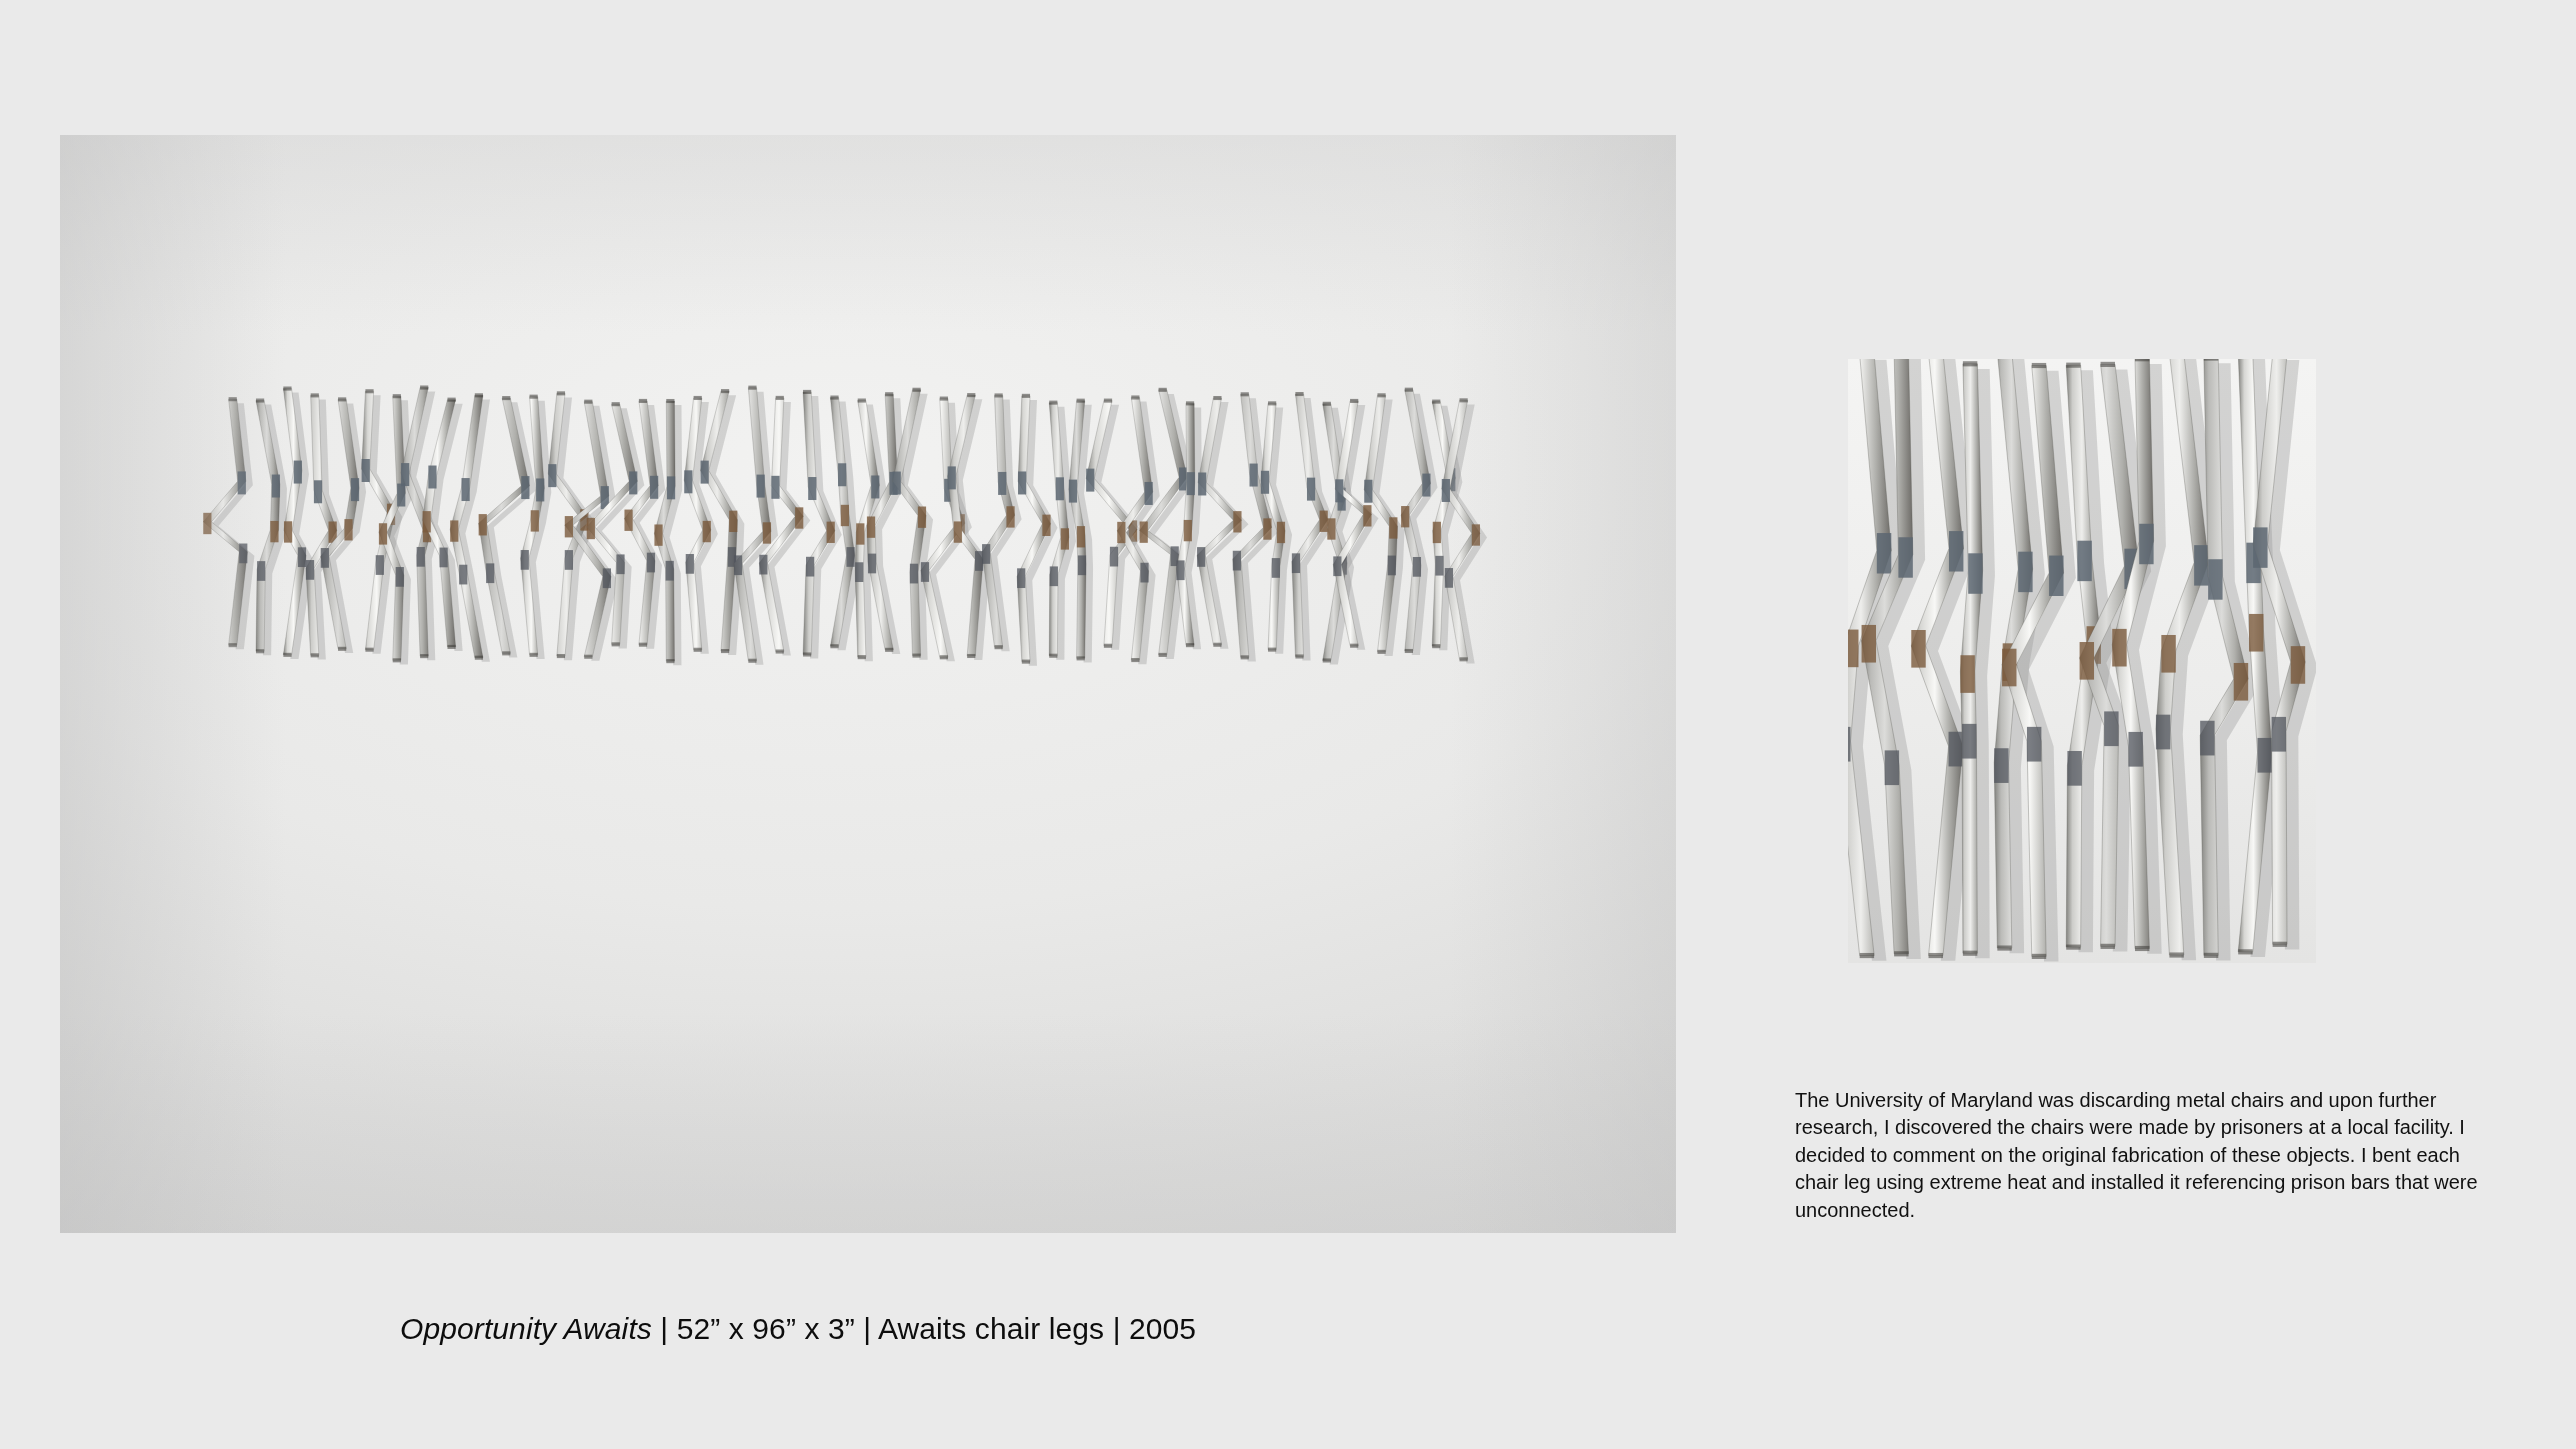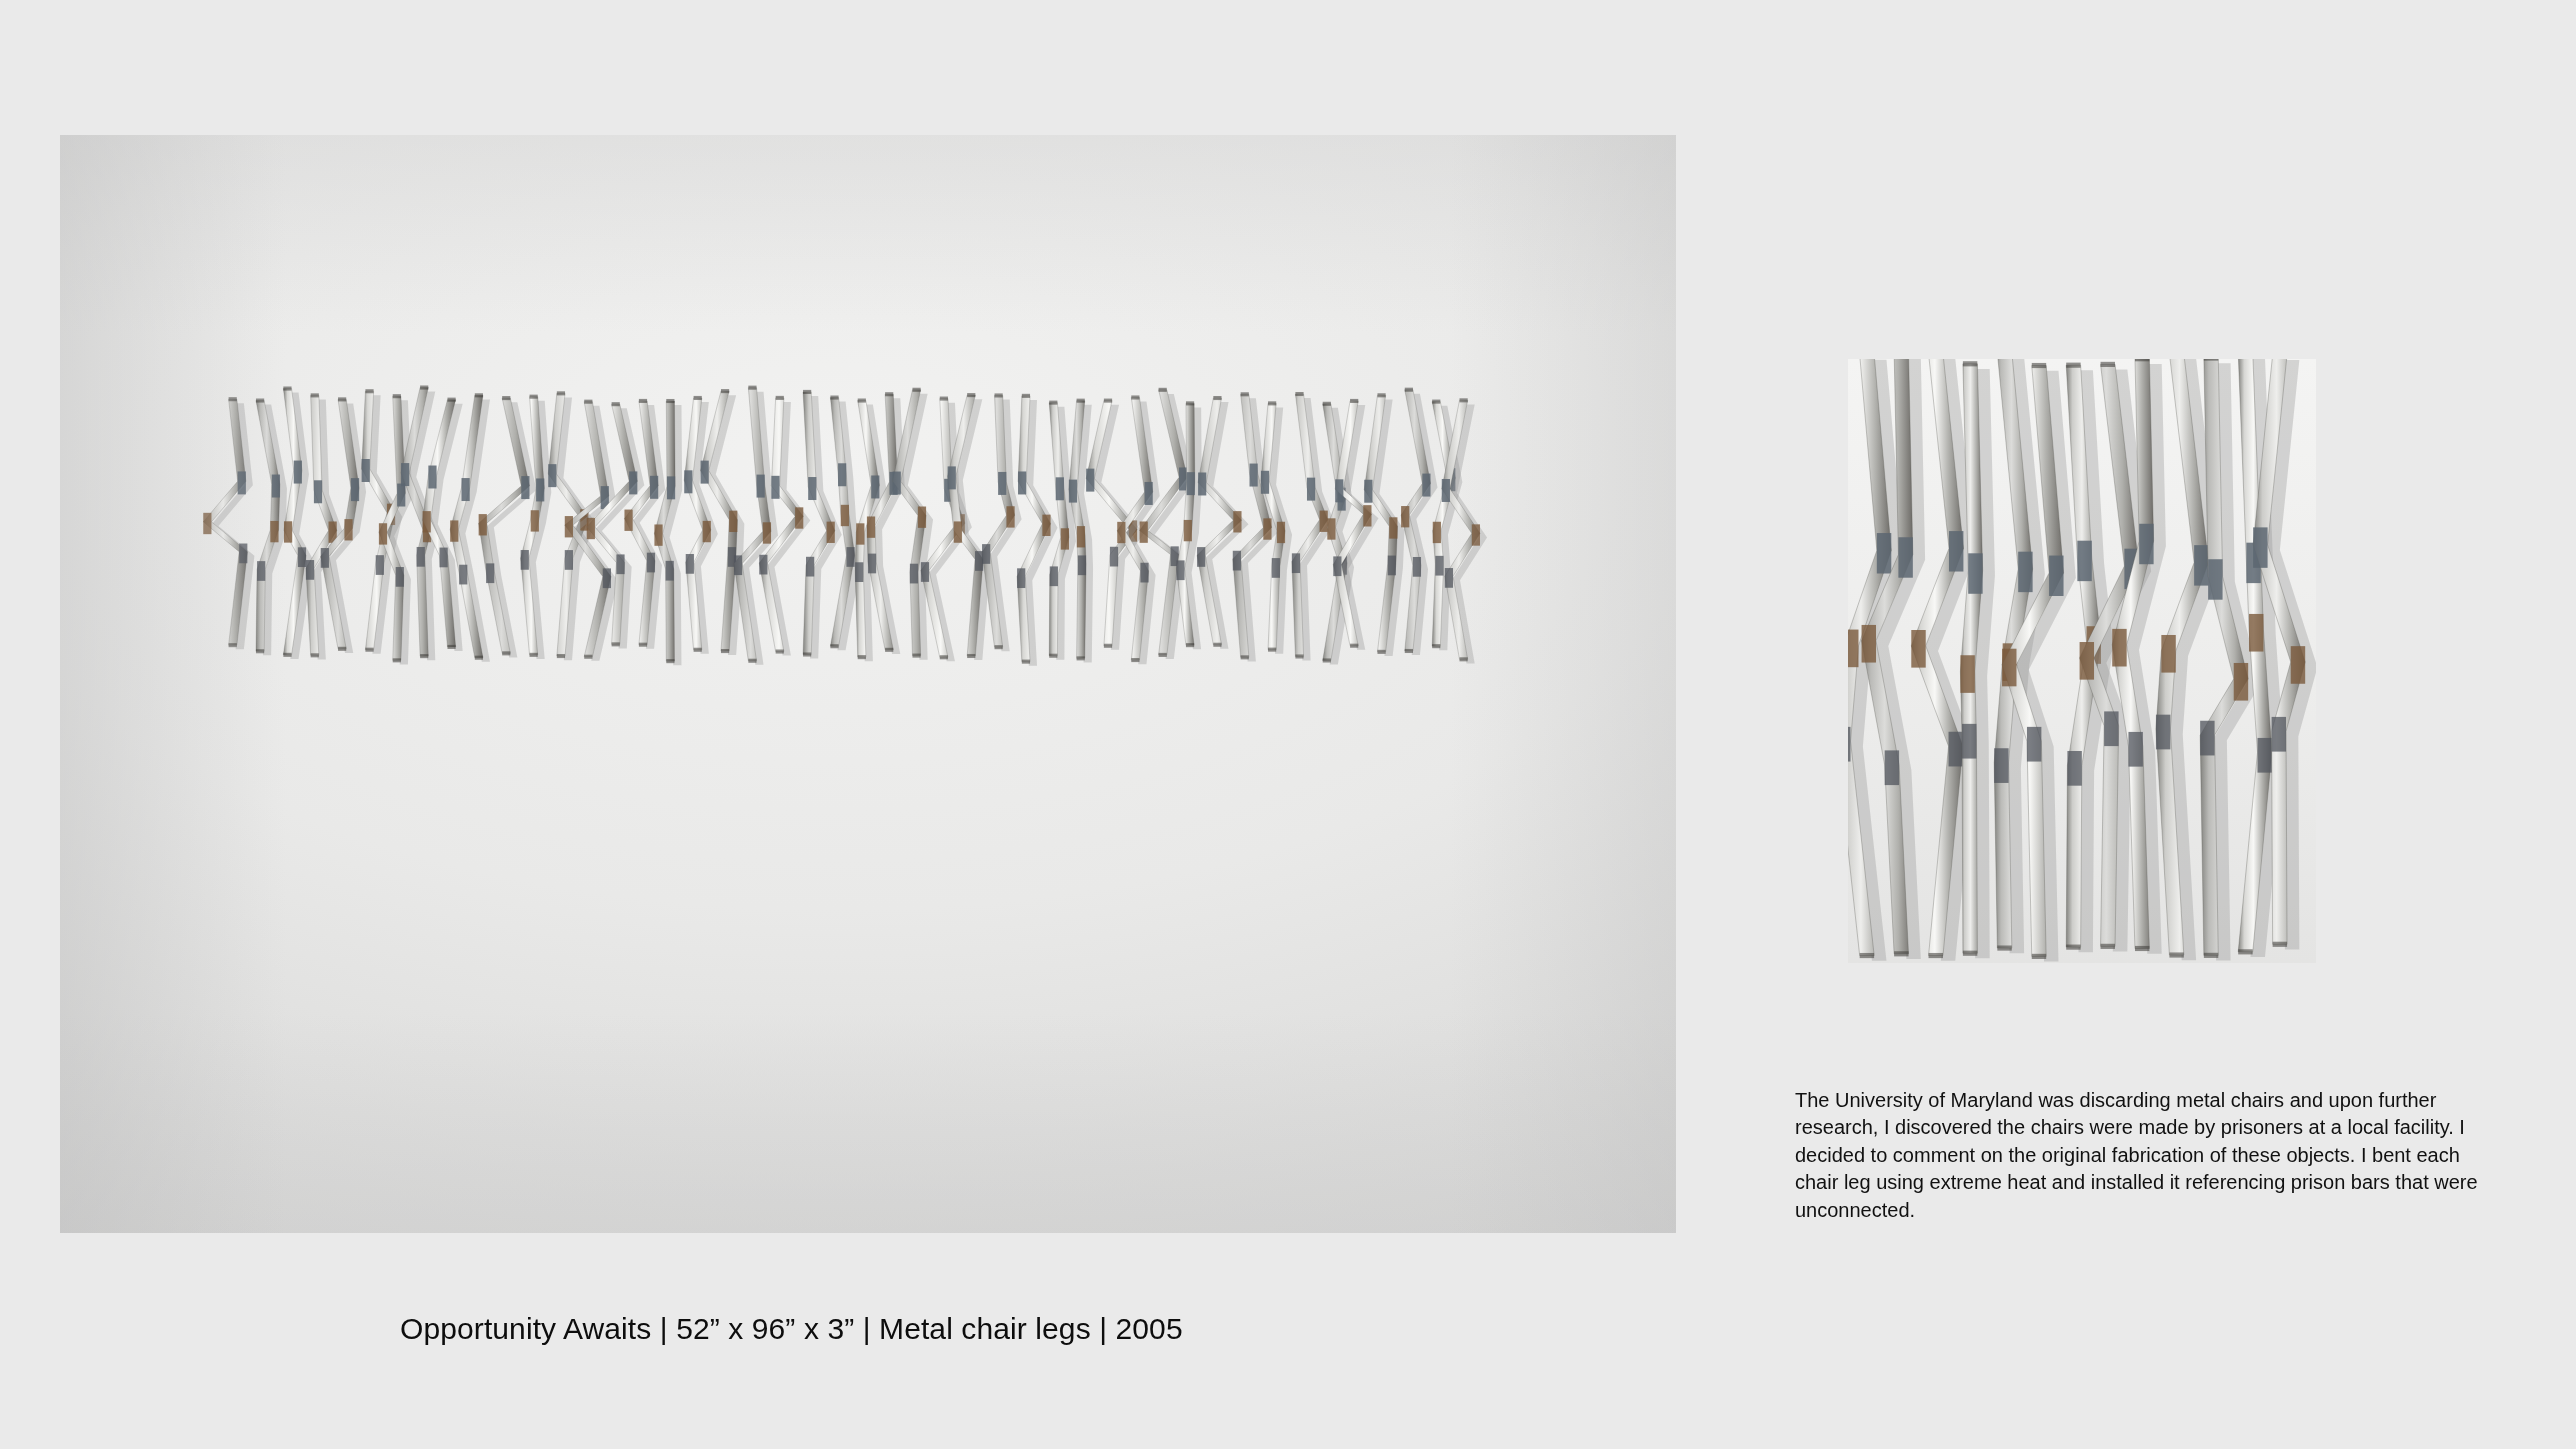--- a/index.html
+++ b/index.html
@@ -50,20 +50,21 @@
   .caption {
     position: absolute;
     left: 400px;
     top: 1312px;
     font-size: 30px;
     color: #0d0d0d;
     white-space: nowrap;
     letter-spacing: 0.1px;
   }
   .caption .title {
+    font-style: italic;
   }
 
   
   .statement {
     position: absolute;
     left: 1795px;
     top: 1087px;
     width: 713px;
     font-size: 20px;
     line-height: 1.37;
@@ -542,17 +543,17 @@
         <rect x="471.8" y="195.9" width="16.8" height="47.1" fill="rgba(92,102,113,0.85)"></rect>
         <rect x="515.6" y="334.2" width="16.8" height="43.8" fill="rgba(122,90,60,0.80)"></rect>
         <rect x="493.3" y="416.6" width="16.8" height="40.4" fill="rgba(80,84,92,0.75)"></rect>
         <rect x="494.5" y="-8.1" width="16.8" height="6" fill="rgba(60,58,55,0.55)"></rect>
         <rect x="494.5" y="678.4" width="16.8" height="6" fill="rgba(60,58,55,0.55)"></rect>
       </svg>
     </div>
 </div>
 
 <div class="caption">
-  <span class="title">Opportunity Awaits</span><span> | </span><span>52” x 96” x 3”</span><span> | </span><span>Metal chair legs</span><span> | </span><span>2005</span>
+  <span class="title">Opportunity Awaits</span><span> | </span><span>52” x 96” x 3”</span><span> | </span><span>Awaits chair legs</span><span> | </span><span>2005</span>
 </div>
 
 <div class="statement">The University of Maryland was discarding metal chairs and upon further research, I discovered the chairs were made by prisoners at a local facility.  I decided to comment on the original fabrication of these objects.  I bent each chair leg using extreme heat and installed it referencing prison bars that were unconnected.</div>
 
 
 </body></html>

